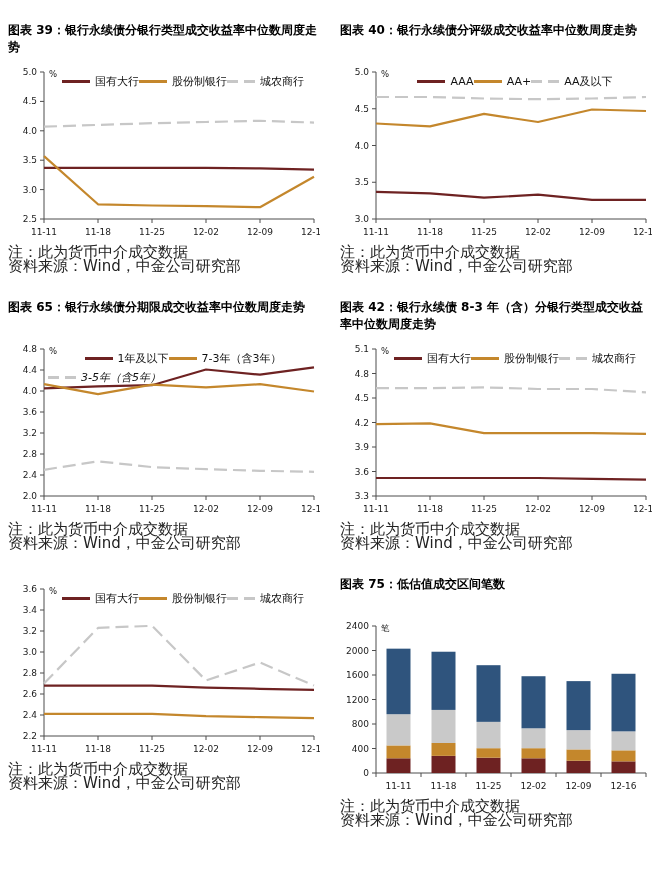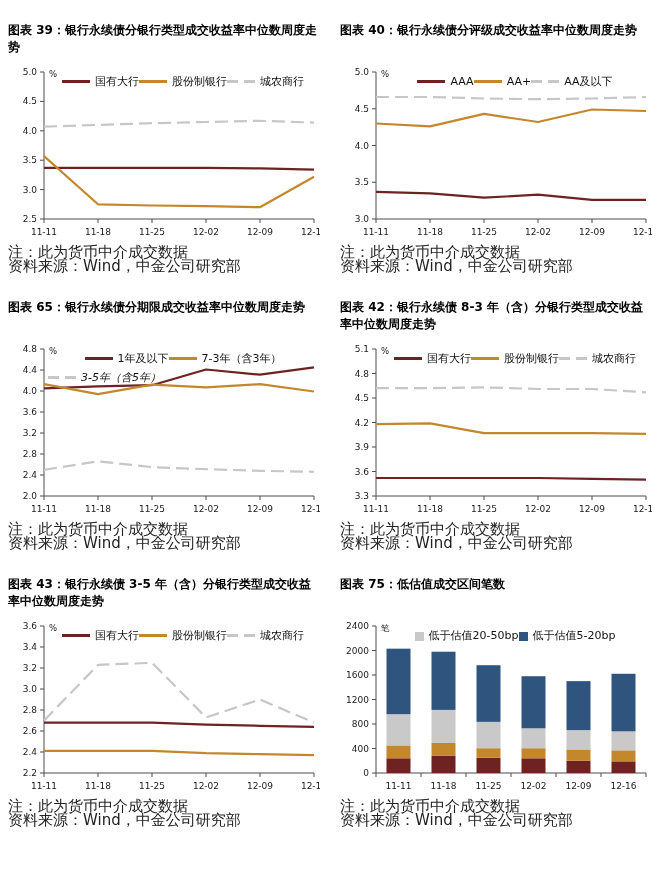--- a/index.html
+++ b/index.html
@@ -267,21 +267,20 @@
               <span>城农商行</span>
             </span>
           </div>
         </div>
     </div>
     <div class="fig-note">注：此为货币中介成交数据</div>
     <div class="fig-note">资料来源：Wind，中金公司研究部</div>
   </figure>
 
   <figure class="fig">
-    <div class="fig-title">图表 43：银行永续债 3-5 年（含）分银行类型成交收益率中位数周度走势</div>
     <div class="chart-wrap">
       <svg class="chart" width="312" height="186" viewBox="0 0 312 186">
           <line x1="36" y1="13" x2="36" y2="160" stroke="#4d4d4d" stroke-width="1"></line>
           <line x1="36" y1="160" x2="306" y2="160" stroke="#4d4d4d" stroke-width="1"></line>
           <line x1="32" y1="160" x2="36" y2="160" stroke="#4d4d4d" stroke-width="1"></line>
           <text x="29" y="163" text-anchor="end" font-size="9" fill="#1a1a1a">2.2</text>
           <line x1="32" y1="139.00000000000003" x2="36" y2="139.00000000000003" stroke="#4d4d4d" stroke-width="1"></line>
           <text x="29" y="142.00000000000003" text-anchor="end" font-size="9" fill="#1a1a1a">2.4</text>
           <line x1="32" y1="118" x2="36" y2="118" stroke="#4d4d4d" stroke-width="1"></line>
           <text x="29" y="121" text-anchor="end" font-size="9" fill="#1a1a1a">2.6</text>
@@ -386,29 +385,19 @@
           <rect x="226.5" y="117.125" width="24" height="19.29374999999999" fill="#c9c9c9"></rect>
           <rect x="271.5" y="118.35" width="24" height="18.98750000000001" fill="#c9c9c9"></rect>
           <rect x="46.5" y="35.662499999999994" width="24" height="65.5375" fill="#2f547d"></rect>
           <rect x="91.5" y="38.72500000000001" width="24" height="58.187499999999986" fill="#2f547d"></rect>
           <rect x="136.5" y="52.2" width="24" height="56.65625" fill="#2f547d"></rect>
           <rect x="181.5" y="63.224999999999994" width="24" height="52.0625" fill="#2f547d"></rect>
           <rect x="226.5" y="68.125" width="24" height="49" fill="#2f547d"></rect>
           <rect x="271.5" y="60.77499999999999" width="24" height="57.575" fill="#2f547d"></rect>
         </svg>
       <div class="legend">
-          <div class="lrow">
-            <span class="lentry">
-              <span class="lsq" style="background: rgb(201, 201, 201);"></span>
-              <span>低于估值20-50bp</span>
-            </span>
-            <span class="lentry">
-              <span class="lsq" style="background: rgb(47, 84, 125);"></span>
-              <span>低于估值5-20bp</span>
-            </span>
-          </div>
         </div>
     </div>
     <div class="fig-note">注：此为货币中介成交数据</div>
     <div class="fig-note">资料来源：Wind，中金公司研究部</div>
   </figure>
 
 </div>
 
 </body></html>

